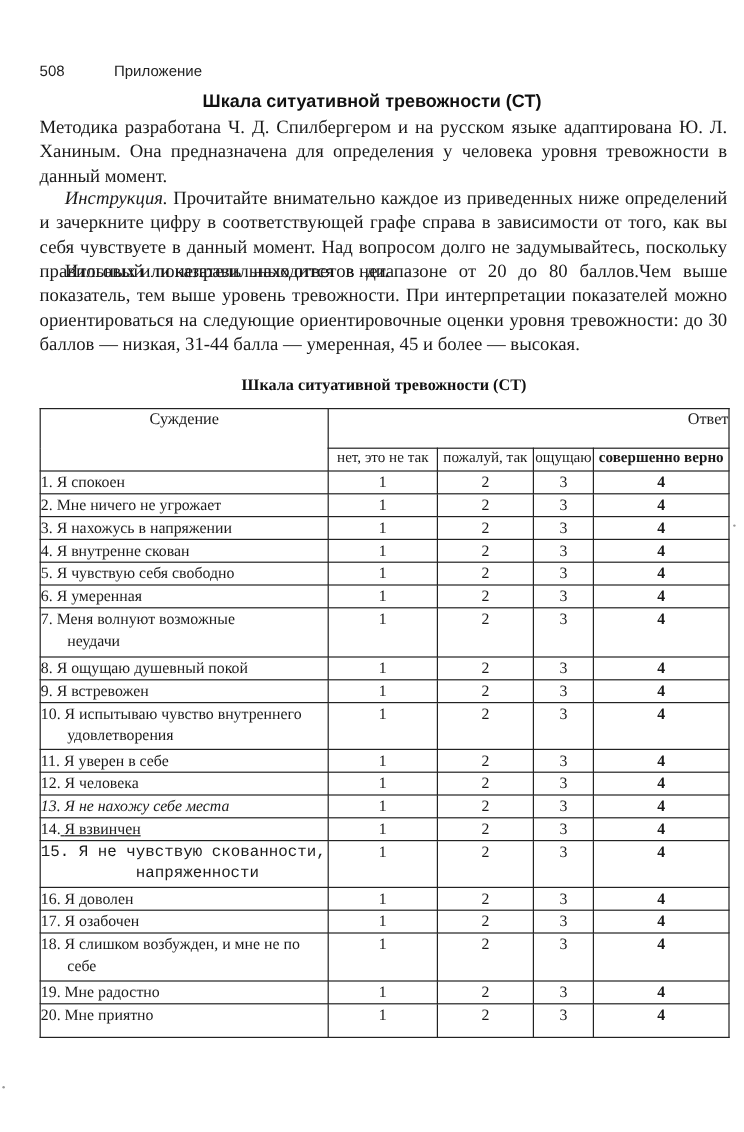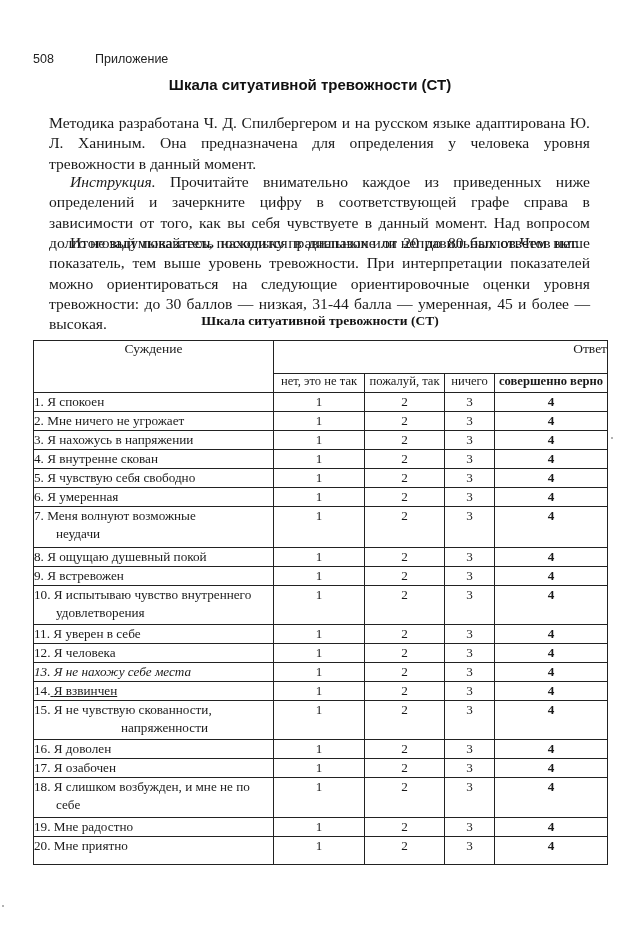--- a/index.html
+++ b/index.html
@@ -11,21 +11,21 @@
   .running-head { position: absolute; top: 52px; left: 33px; font-family: "Liberation Sans", sans-serif; font-size: 12.5px; color: #222; }
   .running-head .pg { display: inline-block; width: 62px; }
   .section-title {
     position: absolute; top: 76px; left: 0; width: 620px; text-align: center;
     font-family: "Liberation Sans", sans-serif; font-weight: bold; font-size: 15px; color: #111;
   }
   .body-text {
     position: absolute; left: 33px; width: 573px; font-size: 15.6px; line-height: 20.3px;
     text-align: justify; color: #1a1a1a;
   }
-  .body-text p { margin: 16px; }
+  .body-text p { margin: 0; }
   .indent { text-indent: 21px; }
   #p1 { top: 97px; }
   #p2 { top: 156px; }
   #p3 { top: 217px; }
   .table-caption {
     position: absolute; top: 313px; left: 0; width: 640px; text-align: center;
     font-weight: bold; font-size: 13.5px; color: #111;
   }
   table.scale {
     position: absolute; top: 340px; left: 33px; width: 574px;
@@ -76,21 +76,21 @@
       <col style="width:113px">
   </colgroup>
   <thead>
     <tr>
       <th class="h-stmt" rowspan="2">Суждение</th>
       <th class="h-answer" colspan="4">Ответ</th>
     </tr>
     <tr>
       <th class="h-opt">нет, это не так</th>
       <th class="h-opt">пожалуй, так</th>
-      <th class="h-opt">ничего</th>
+      <th class="h-opt">ощущаю</th>
       <th class="h-opt bold">совершенно верно</th>
     </tr>
   </thead>
   <tbody id="rows">
       <tr class="r1">
         <td class="stmt" style="height: 17px;"><span class="num">1.</span> <span>Я спокоен</span></td>
         <td class="val" style="height: 17px;">1</td>
         <td class="val" style="height: 17px;">2</td>
         <td class="val" style="height: 17px;">3</td>
         <td class="val bold" style="height: 17px;">4</td>
@@ -180,21 +180,21 @@
         <td class="val bold" style="height: 18px;">4</td>
       </tr>
       <tr class="r1">
         <td class="stmt" style="height: 17px; text-decoration: underline;"><span class="num">14.</span> <span>Я взвинчен</span></td>
         <td class="val" style="height: 17px;">1</td>
         <td class="val" style="height: 17px;">2</td>
         <td class="val" style="height: 17px;">3</td>
         <td class="val bold" style="height: 17px;">4</td>
       </tr>
       <tr class="r2">
-        <td class="stmt" style="height: 38px;"><span class="num">15.</span> <span>Я не чувствую скованности,</span><div style="padding-left: 22px; text-align: center;">напряженности</div></td>
+        <td class="stmt" style="height: 38px; font-family: Liberation Mono, monospace;"><span class="num">15.</span> <span>Я не чувствую скованности,</span><div style="padding-left: 22px; text-align: center;">напряженности</div></td>
         <td class="val" style="height: 38px;">1</td>
         <td class="val" style="height: 38px;">2</td>
         <td class="val" style="height: 38px;">3</td>
         <td class="val bold" style="height: 38px;">4</td>
       </tr>
       <tr class="r1">
         <td class="stmt" style="height: 17px;"><span class="num">16.</span> <span>Я доволен</span></td>
         <td class="val" style="height: 17px;">1</td>
         <td class="val" style="height: 17px;">2</td>
         <td class="val" style="height: 17px;">3</td>

